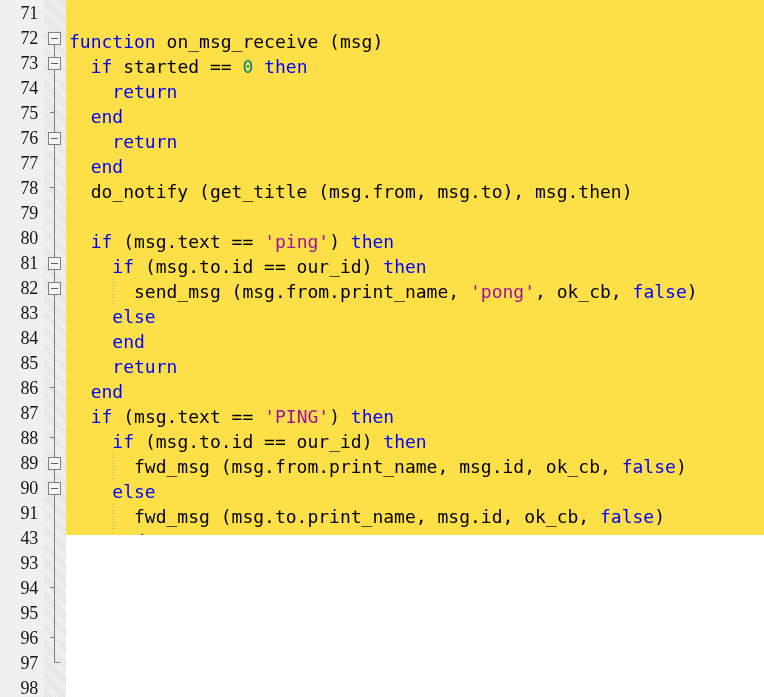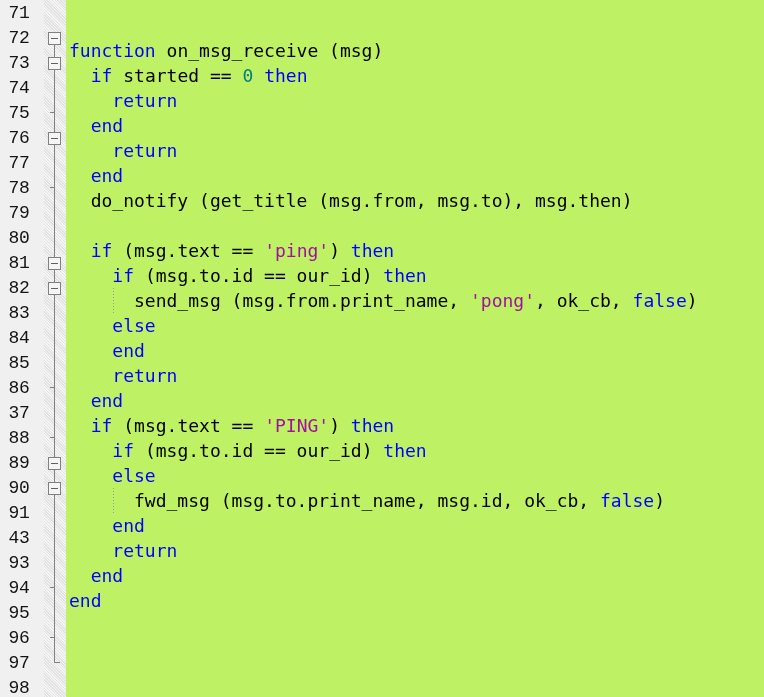--- a/index.html
+++ b/index.html
@@ -30,23 +30,23 @@
     flex: 0 0 44px;
     background: #f0f0f0;
     height: 697px;
     box-sizing: border-box;
     padding-top: 1px;
   }
   .ln {
     height: 25px;
     line-height: 25px;
     font-size: 18px;
-    font-family: Liberation Mono, monospace;
+    font-family: Liberation Serif, serif;
     color: #141414;
-    text-align: center;
+    text-align: right;
     padding-right: 6px;
     box-sizing: border-box;
     letter-spacing: -0.2px;
   }
 
   
   .gutter-fold {
     width: 22px;
     flex: 0 0 22px;
     background: #f0f0f0;
@@ -98,23 +98,23 @@
     left: 10px;
     width: 6px;
     height: 1px;
     background: #808080;
   }
 
   
   .code-area {
     position: relative;
     flex: 1 1 auto;
-    height: 697px;
-    background: #bef264;
-    padding-top: 13px;
+    height: 535px;
+    background: #fde047;
+    padding-top: 4px;
     box-sizing: border-box;
     overflow: hidden;
   }
   .code-line {
     height: 25px;
     line-height: 25px;
     font-size: 18px;
     font-family: "DejaVu Sans Mono", "Liberation Mono", monospace;
     white-space: pre;
     color: #000000;
@@ -155,21 +155,21 @@
       <div class="ln">77</div>
       <div class="ln">78</div>
       <div class="ln">79</div>
       <div class="ln">80</div>
       <div class="ln">81</div>
       <div class="ln">82</div>
       <div class="ln">83</div>
       <div class="ln">84</div>
       <div class="ln">85</div>
       <div class="ln">86</div>
-      <div class="ln">37</div>
+      <div class="ln">87</div>
       <div class="ln">88</div>
       <div class="ln">89</div>
       <div class="ln">90</div>
       <div class="ln">91</div>
       <div class="ln">43</div>
       <div class="ln">93</div>
       <div class="ln">94</div>
       <div class="ln">95</div>
       <div class="ln">96</div>
       <div class="ln">97</div>
@@ -291,20 +291,21 @@
       <div class="code-line"><span></span></div>
       <div class="code-line"><span class="id">  </span><span class="kw">if</span><span class="id"> (msg.text </span><span class="op">==</span><span class="id"> </span><span class="str">'ping'</span><span class="id">) </span><span class="kw">then</span></div>
       <div class="code-line"><span class="id">    </span><span class="kw">if</span><span class="id"> (msg.to.id </span><span class="op">==</span><span class="id"> our_id) </span><span class="kw">then</span></div>
       <div class="code-line"><span class="indent-guide" style="left: 47px;"></span><span class="id">      send_msg (msg.from.print_name, </span><span class="str">'pong'</span><span class="id">, ok_cb, </span><span class="kw">false</span><span class="id">)</span></div>
       <div class="code-line"><span class="id">    </span><span class="kw">else</span></div>
       <div class="code-line"><span class="id">    </span><span class="kw">end</span></div>
       <div class="code-line"><span class="id">    </span><span class="kw">return</span></div>
       <div class="code-line"><span class="id">  </span><span class="kw">end</span></div>
       <div class="code-line"><span class="id">  </span><span class="kw">if</span><span class="id"> (msg.text </span><span class="op">==</span><span class="id"> </span><span class="str">'PING'</span><span class="id">) </span><span class="kw">then</span></div>
       <div class="code-line"><span class="id">    </span><span class="kw">if</span><span class="id"> (msg.to.id </span><span class="op">==</span><span class="id"> our_id) </span><span class="kw">then</span></div>
+      <div class="code-line"><span class="indent-guide" style="left: 47px;"></span><span class="id">      fwd_msg (msg.from.print_name, msg.id, ok_cb, </span><span class="kw">false</span><span class="id">)</span></div>
       <div class="code-line"><span class="id">    </span><span class="kw">else</span></div>
       <div class="code-line"><span class="indent-guide" style="left: 47px;"></span><span class="id">      fwd_msg (msg.to.print_name, msg.id, ok_cb, </span><span class="kw">false</span><span class="id">)</span></div>
       <div class="code-line"><span class="id">    </span><span class="kw">end</span></div>
       <div class="code-line"><span class="id">    </span><span class="kw">return</span></div>
       <div class="code-line"><span class="id">  </span><span class="kw">end</span></div>
       <div class="code-line"><span class="kw">end</span></div>
       <div class="code-line"><span></span></div>
     </div>
 
 </div>

